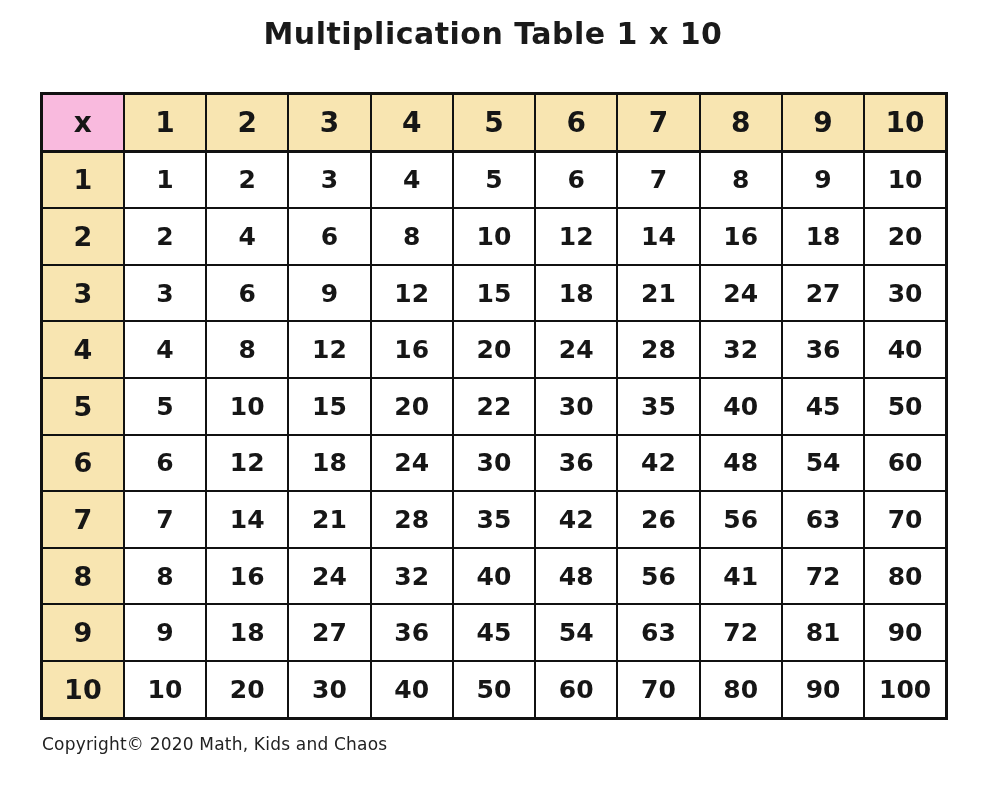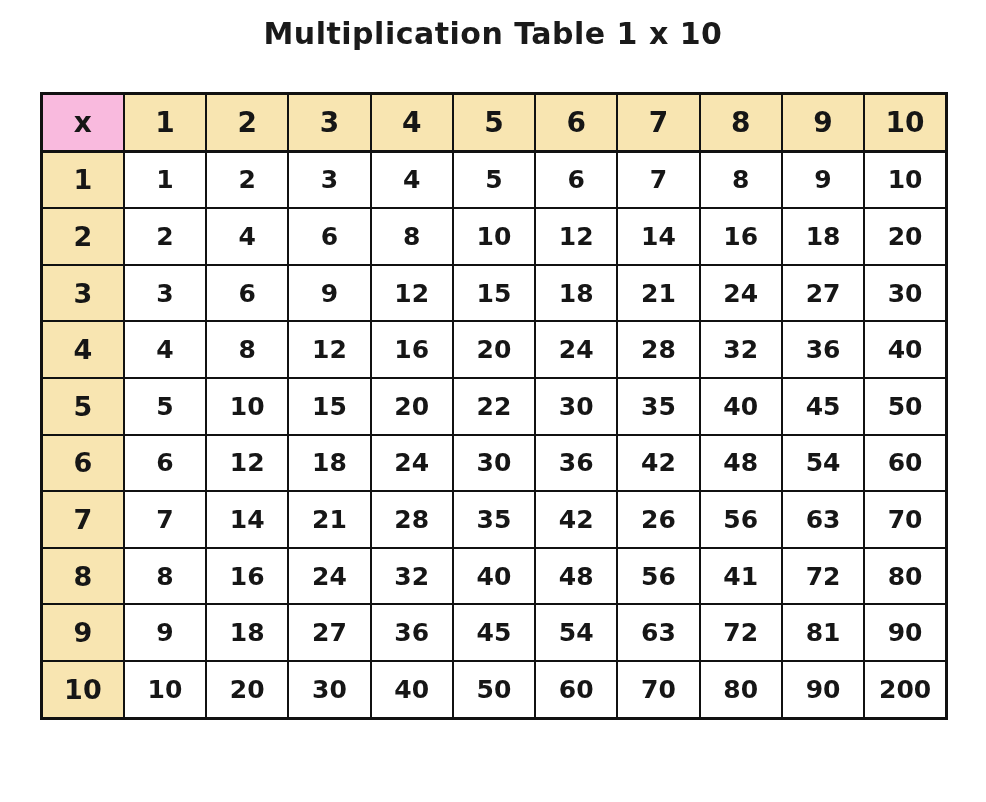--- a/index.html
+++ b/index.html
@@ -209,18 +209,19 @@
           <th>10</th>
           <td>10</td>
           <td>20</td>
           <td>30</td>
           <td>40</td>
           <td>50</td>
           <td>60</td>
           <td>70</td>
           <td>80</td>
           <td>90</td>
-          <td>200</td>
+          <td>100</td>
         </tr>
       </tbody>
   </table>
 
+  <div class="footer">Copyright© 2020 Math, Kids and Chaos</div>
 </div>
 
 </body></html>

